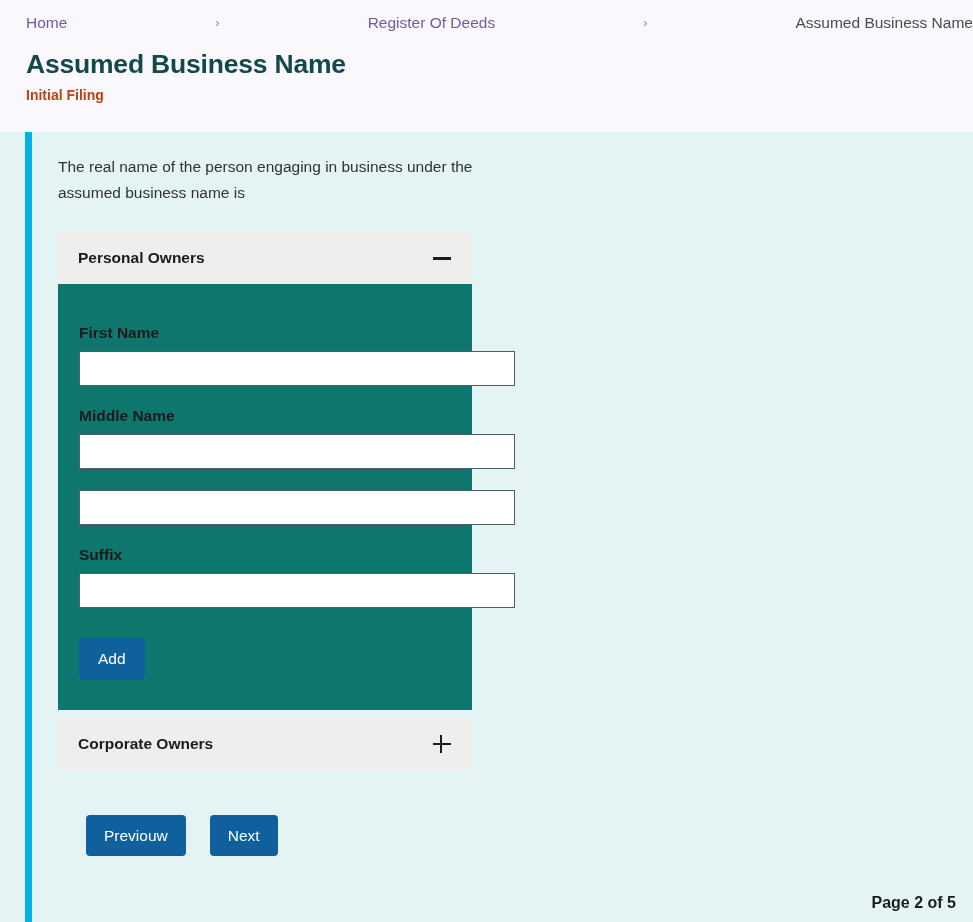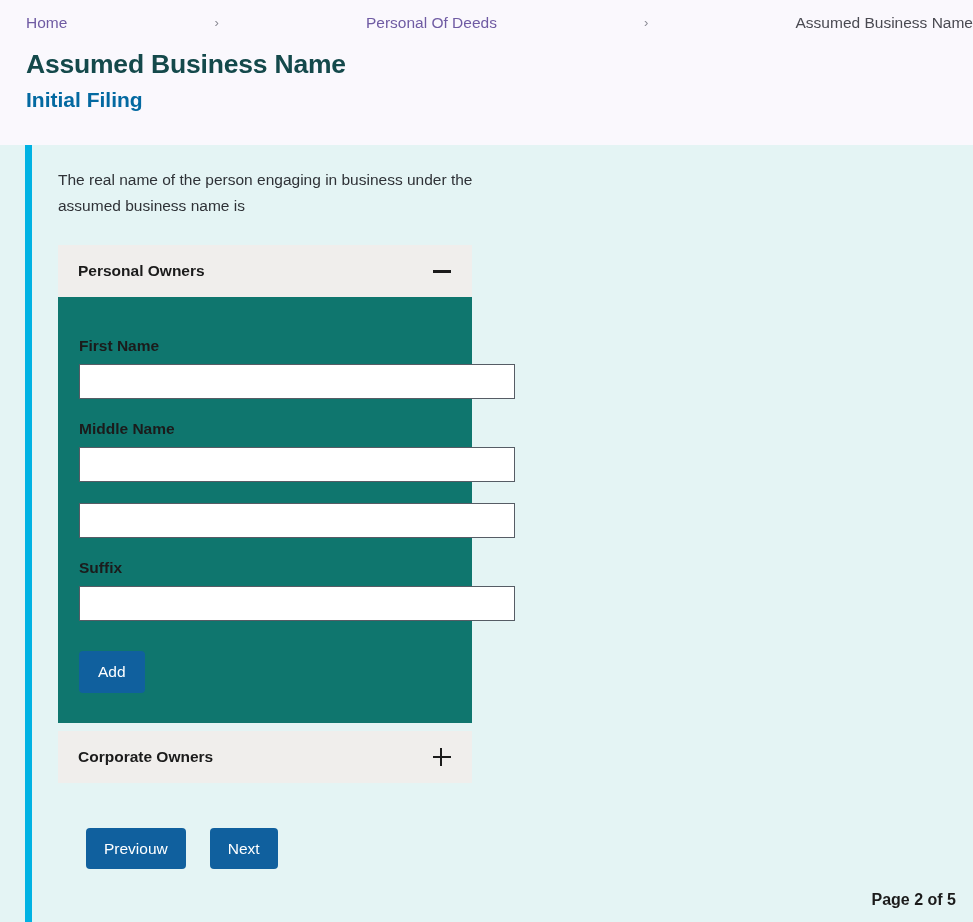--- a/index.html
+++ b/index.html
@@ -51,23 +51,23 @@
   .page-title {
     margin: 19px 0 0 26px;
     font-size: 26.5px;
     font-weight: bold;
     color: #14494b;
     letter-spacing: -0.2px;
     line-height: 1.1;
   }
   .page-subtitle {
     margin: 9px 0 0 26px;
-    font-size: 21px;
-    font-weight: bold;
-    color: #0369a1;
+    font-size: 14px;
+    font-weight: bold;
+    color: #c2410c;
     line-height: 1.1;
   }
 
   
   .content-panel {
     position: relative;
     background: #e4f4f4;
     height: 790px;
     box-sizing: border-box;
     padding-left: 25px;
@@ -76,21 +76,20 @@
     position: absolute;
     left: 25px;
     top: 0;
     width: 7px;
     height: 790px;
     background: #00b2e3;
   }
 
   .panel-inner {
     padding: 22px 0 0 33px;
-    margin-top: 13px;
   }
 
   .intro-text {
     width: 430px;
     font-size: 15.5px;
     line-height: 1.68;
     color: #2f3237;
     margin: 0 0 26px 0;
   }
 
@@ -195,35 +194,35 @@
     display: flex;
     gap: 24px;
   }
   .btn-nav {
     padding: 13px 18px;
   }
 
   .page-indicator {
     position: absolute;
     right: 17px;
-    bottom: 26px;
+    bottom: 10px;
     font-size: 16px;
     font-weight: bold;
     color: #1b1b1b;
   }
 </style>
 </head>
 <body>
 
 <div class="page-header">
 
   <nav class="breadcrumb">
     <a class="crumb-link" href="#">Home</a>
     <span class="crumb-sep">›</span>
-    <a class="crumb-link" href="#">Personal Of Deeds</a>
+    <a class="crumb-link" href="#">Register Of Deeds</a>
     <span class="crumb-sep">›</span>
     <span class="crumb-current">Assumed Business Name</span>
   </nav>
 
   <h1 class="page-title">Assumed Business Name</h1>
   <h2 class="page-subtitle">Initial Filing</h2>
 </div>
 
 <div class="content-panel">
   <div class="accent-bar"></div>

